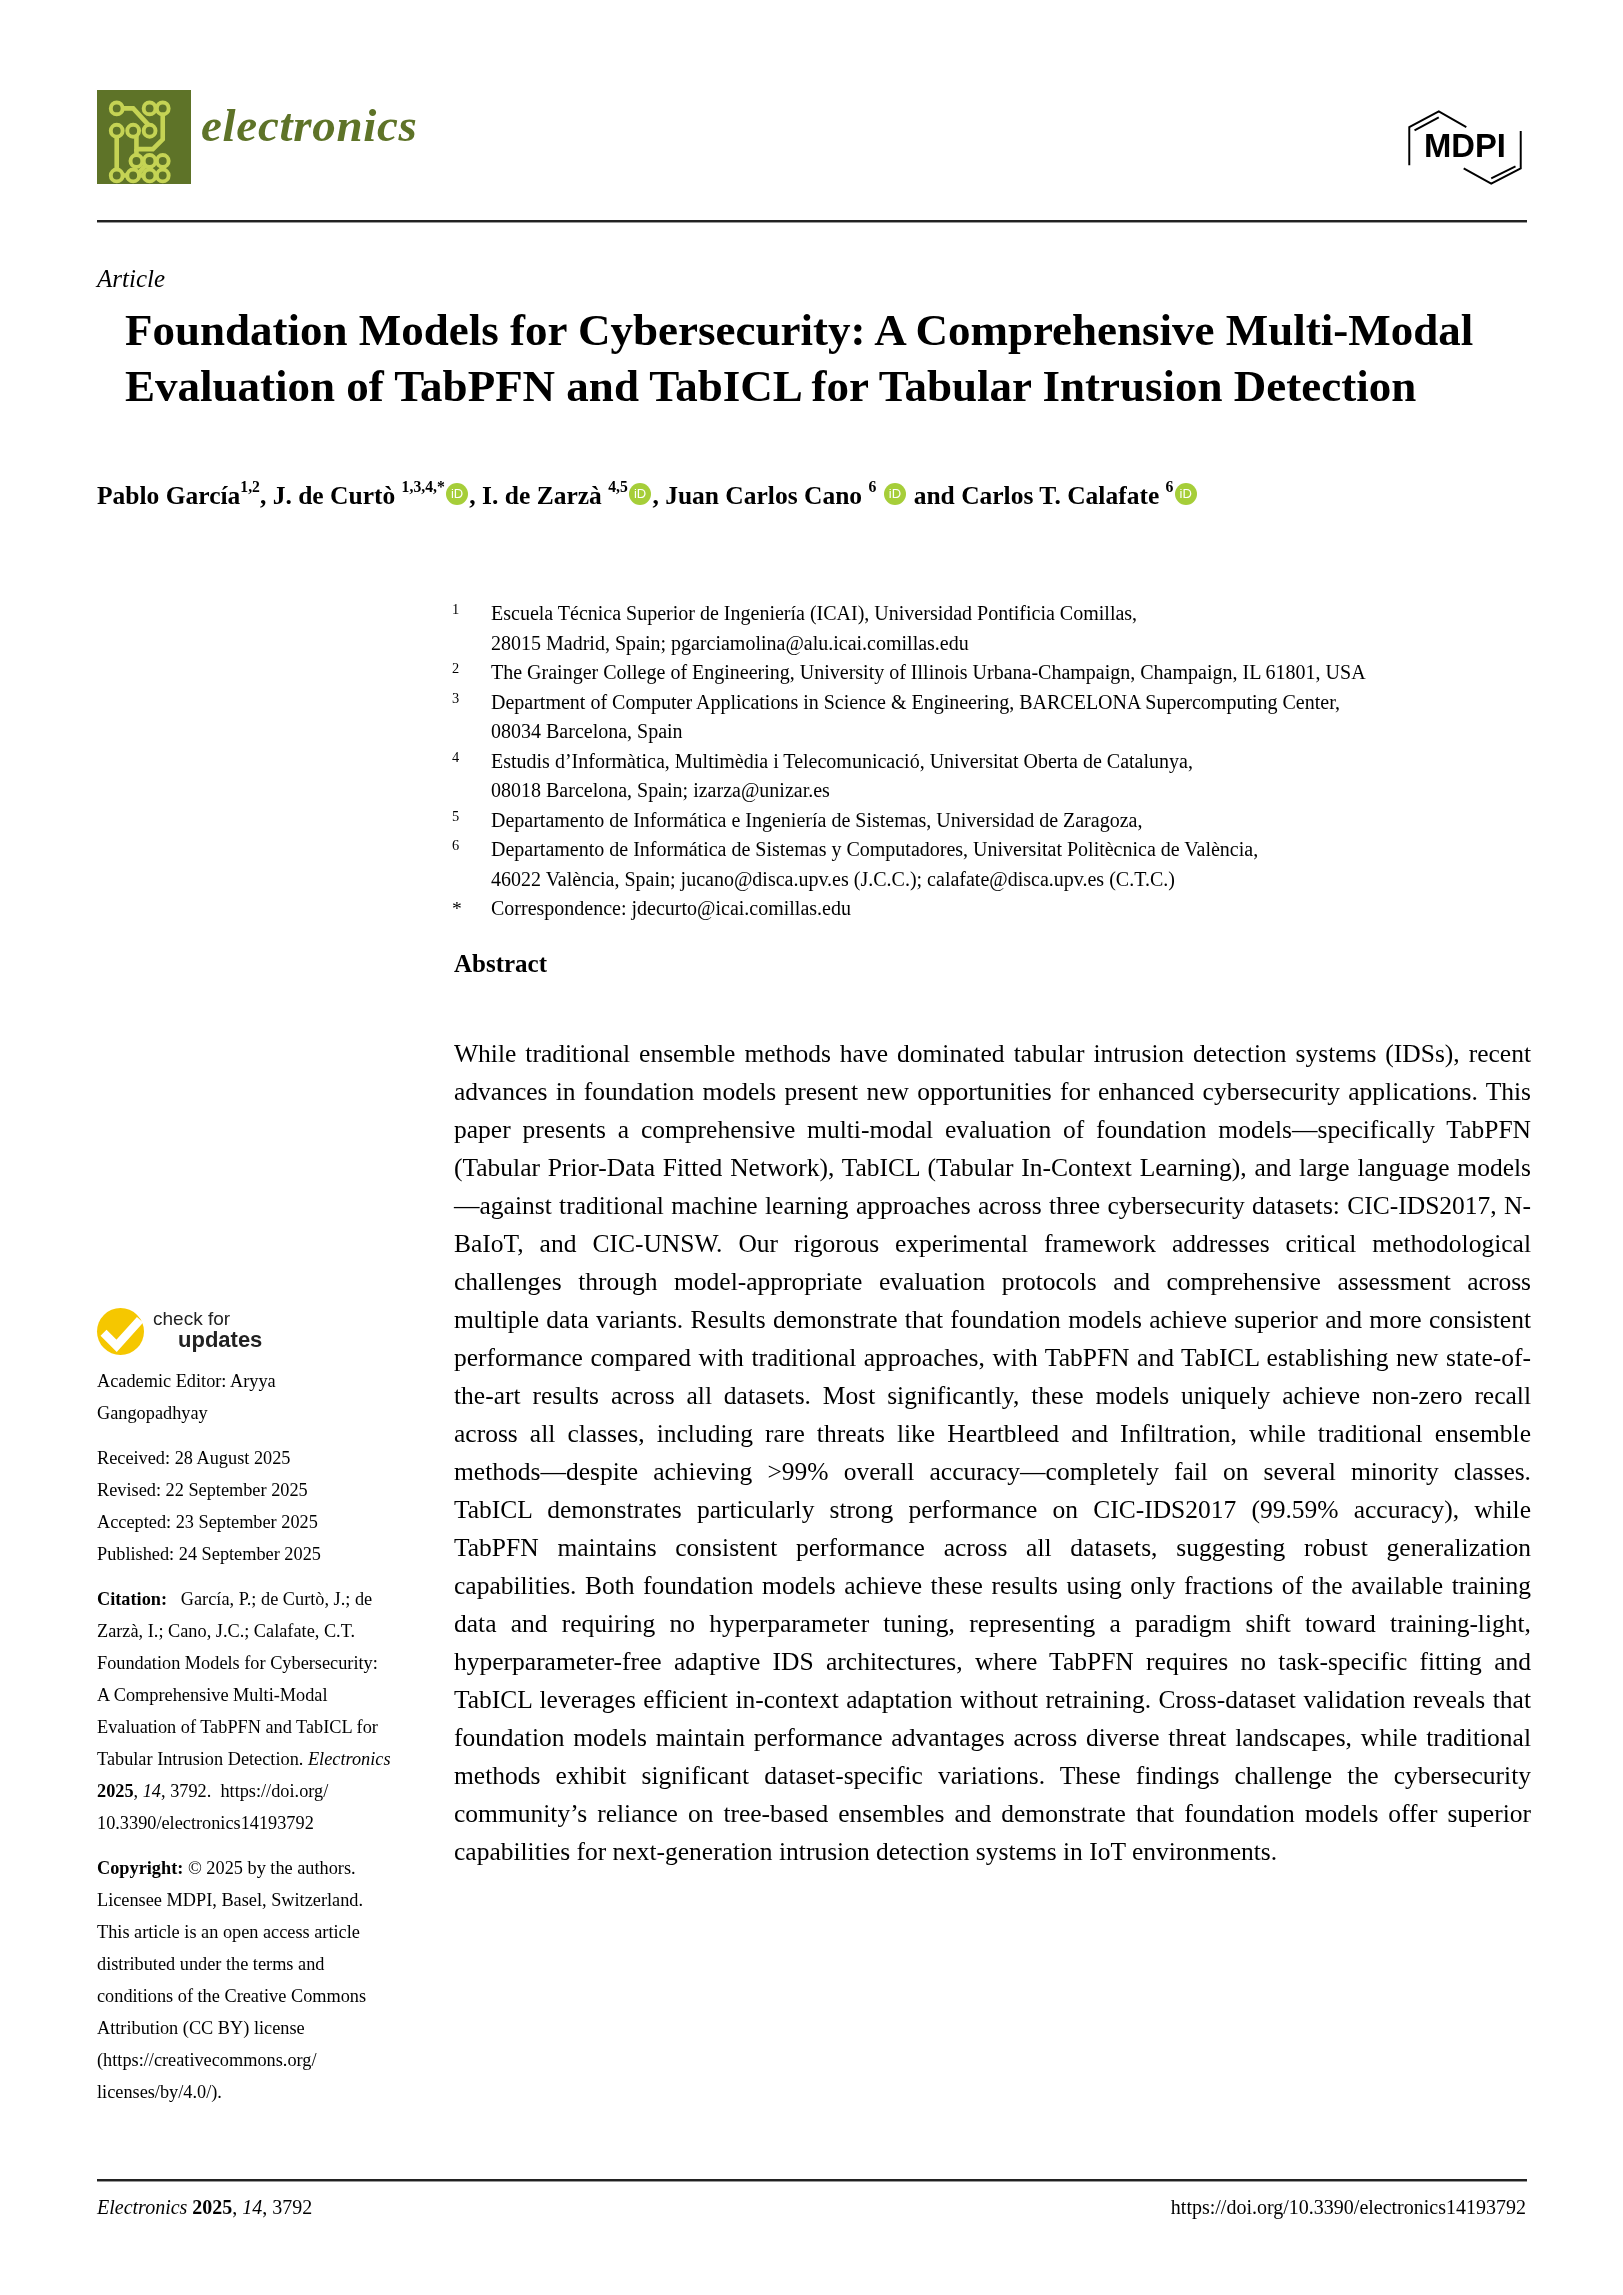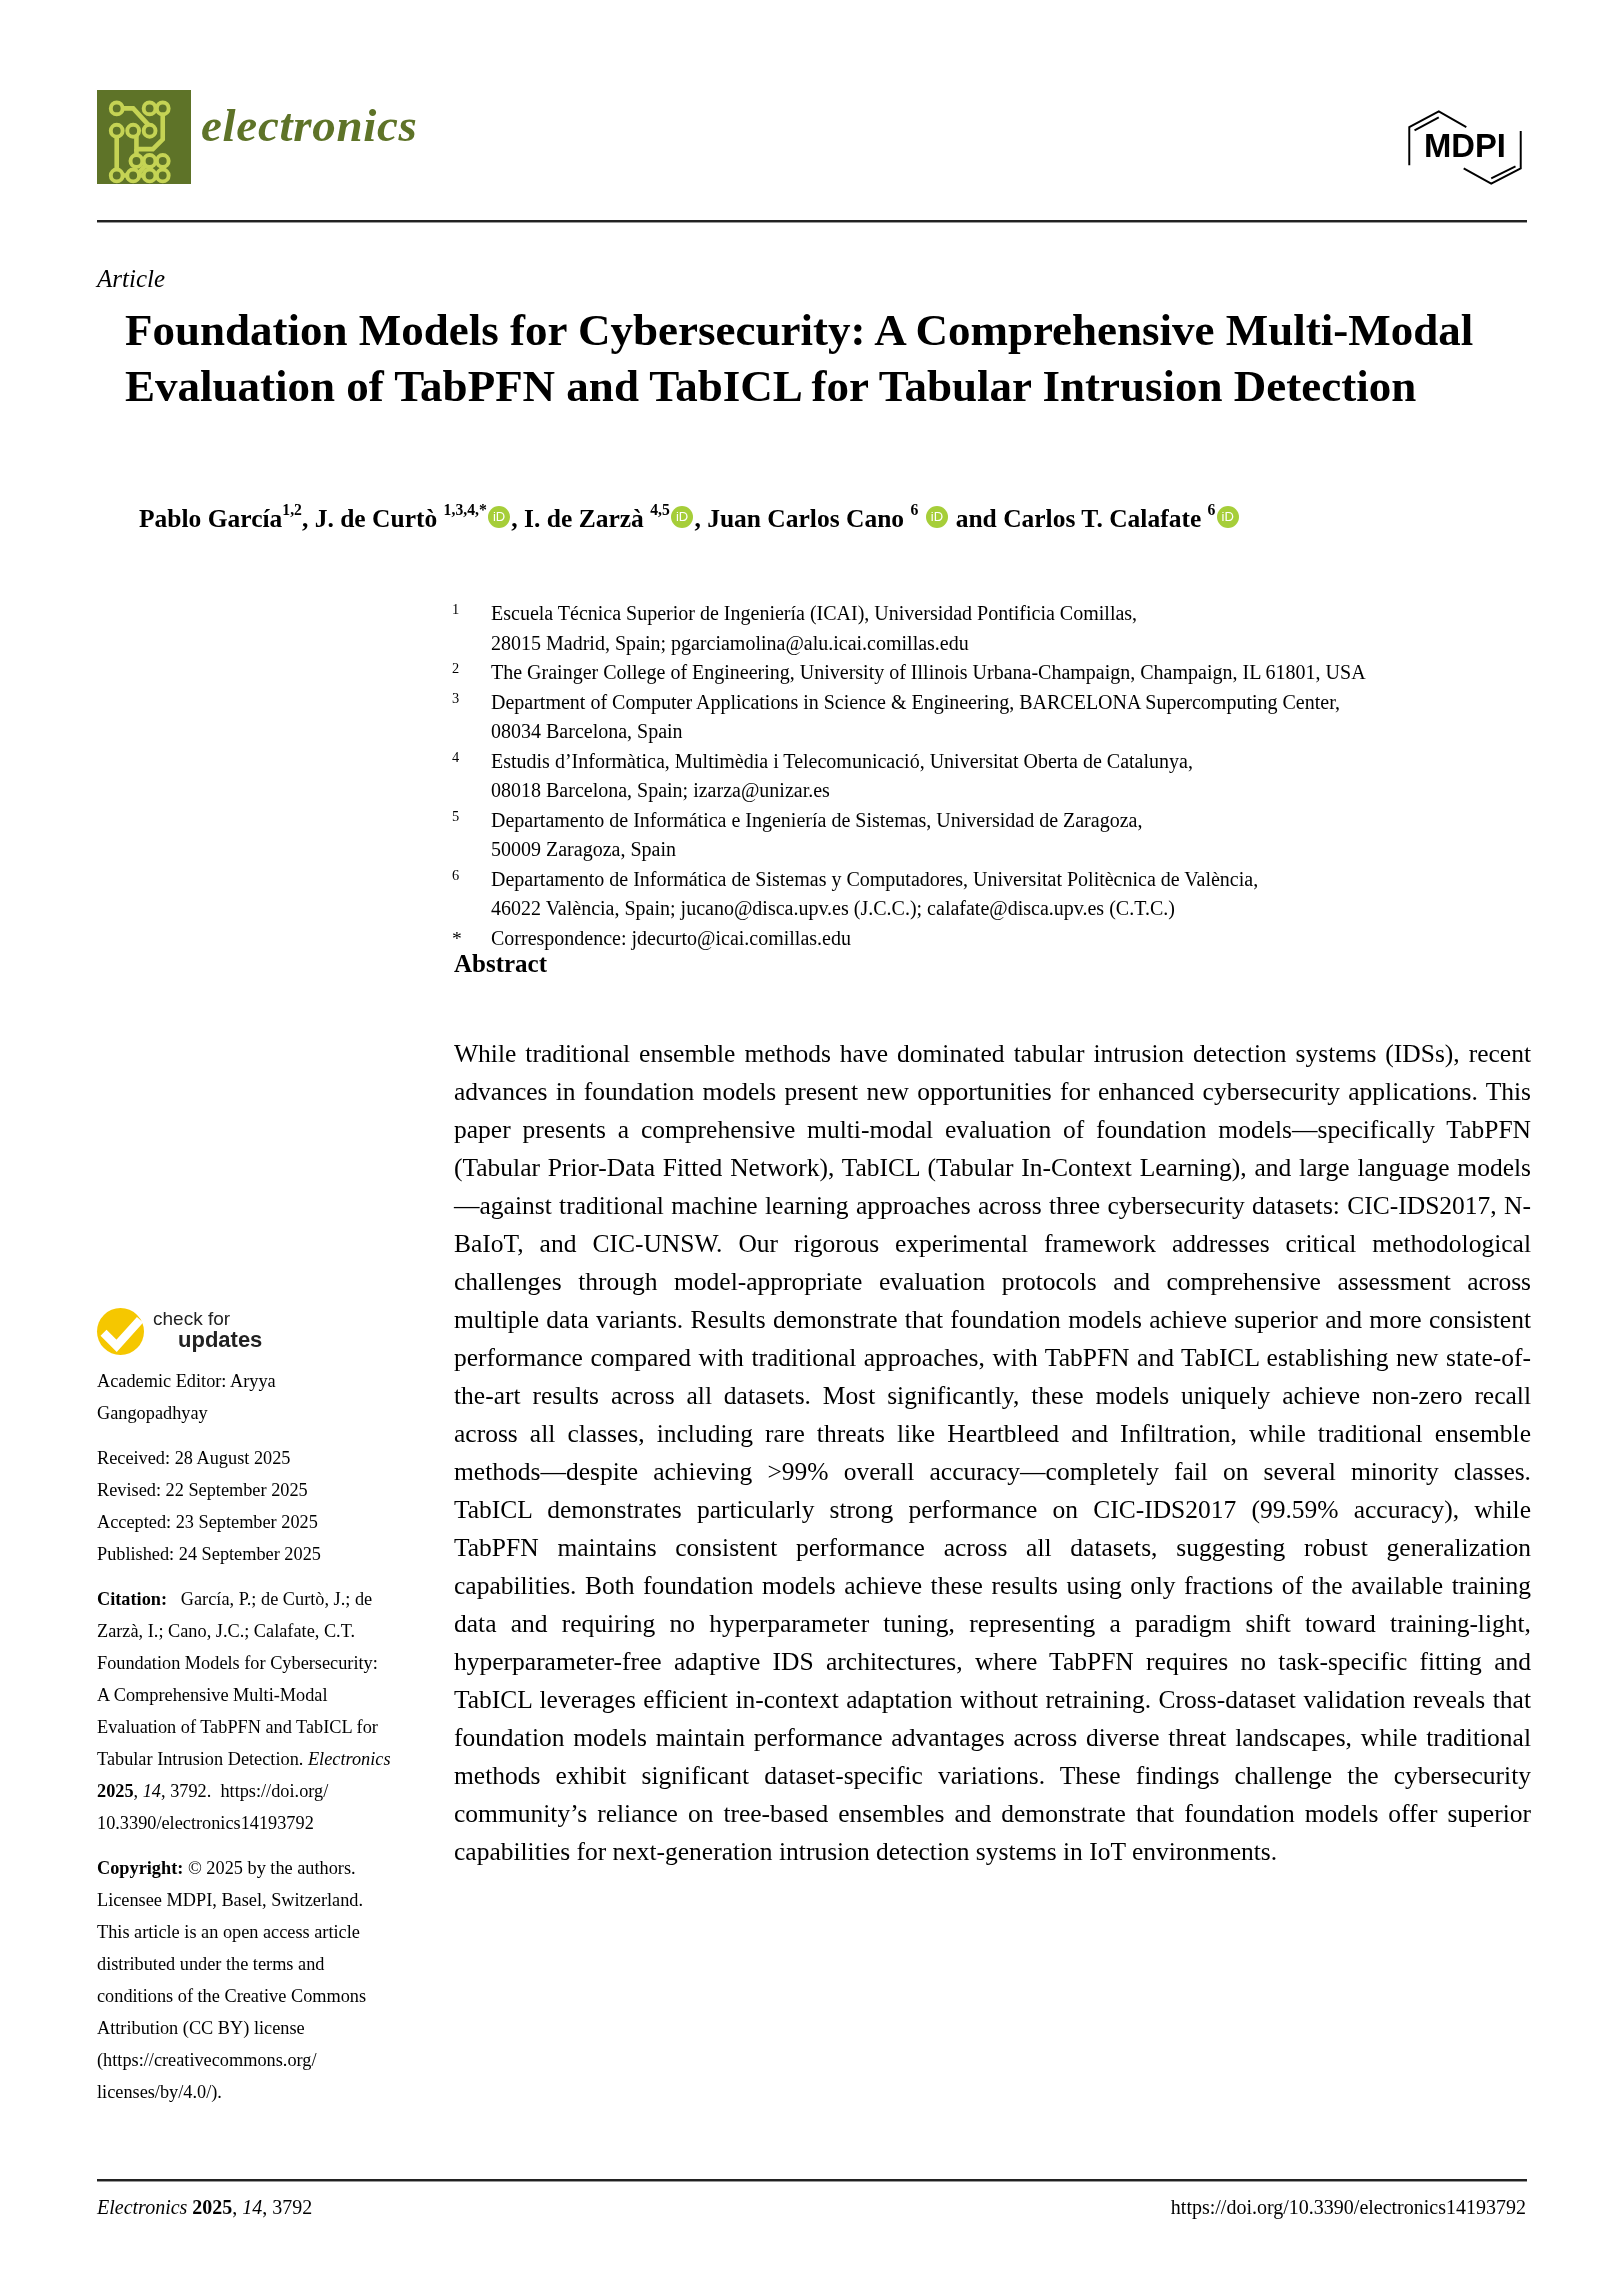--- a/index.html
+++ b/index.html
@@ -11,21 +11,21 @@
   #journal-logo { left:97px; top:90px; width:94px; height:94px; background:#5e7328; }
   #journal-name { left:201px; top:98px; font-size:47px; font-style:italic; font-weight:bold; color:#5e7328; letter-spacing:0.7px; }
   #publisher-logo { left:1406px; top:106px; width:118px; height:79px;text-align:center; }
   .rule { left:97px; width:1430px; height:2px; background:#222; border-bottom:0.7px solid #999; }
   #header-rule { top:220px; }
   #footer-rule { top:2179px; }
 
   #article-type { left:97px; top:265px; font-size:25px; font-style:italic; }
   #paper-title { left:97px; top:302px; width:1407px; font-size:45px; font-weight:bold; line-height:56px;margin-left:28px; }
 
-  #authors { left:97px; top:504px; font-size:25.5px; font-weight:bold; white-space:nowrap;margin-left:42px; }
+  #authors { left:97px; top:481px; font-size:25.5px; font-weight:bold; white-space:nowrap; }
   #authors sup { font-size:15.7px; vertical-align:top; position:relative; top:-2.6px; }
   .orcid { display:inline-block; width:22px; height:22px; border-radius:50%; background:#a6ce39; color:#fff;
            font-family:"Liberation Sans",sans-serif; font-size:13px; font-weight:normal; text-align:center; line-height:22px;
            vertical-align:middle; margin:0 1.3px; position:relative; top:-3.9px; }
 
   
   #affiliations { left:452px; top:599px; width:1100px; font-size:20px; line-height:29.5px; }
   .aff { position:relative; padding-left:39px; }
   .aff-num { position:absolute; left:0; top:-3.9px; font-size:14.4px; }
 
@@ -118,21 +118,20 @@
     <div>08034 Barcelona, Spain</div>
   </div>
   <div class="aff">
     <span class="aff-num">4</span>
     <div>Estudis d’Informàtica, Multimèdia i Telecomunicació, Universitat Oberta de Catalunya,</div>
     <div>08018 Barcelona, Spain; izarza@unizar.es</div>
   </div>
   <div class="aff">
     <span class="aff-num">5</span>
     <div>Departamento de Informática e Ingeniería de Sistemas, Universidad de Zaragoza,</div>
-    <div>50009 Zaragoza, Spain</div>
   </div>
   <div class="aff">
     <span class="aff-num">6</span>
     <div>Departamento de Informática de Sistemas y Computadores, Universitat Politècnica de València,</div>
     <div>46022 València, Spain; jucano@disca.upv.es (J.C.C.); calafate@disca.upv.es (C.T.C.)</div>
   </div>
   <div class="aff">
     <span class="aff-num" style="font-size:19.6px;top:0">*</span>
     <div>Correspondence: jdecurto@icai.comillas.edu</div>
   </div>

